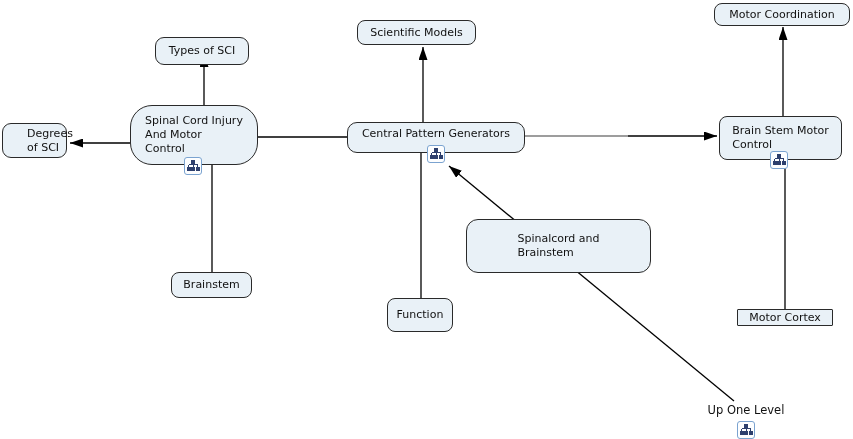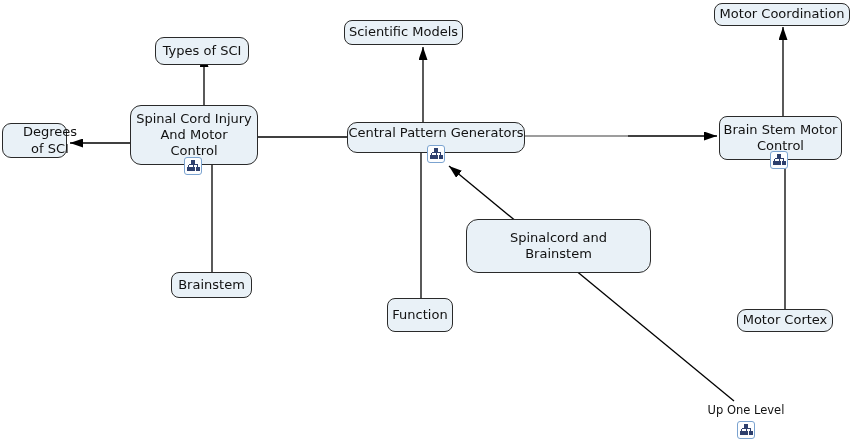--- a/index.html
+++ b/index.html
@@ -5,21 +5,21 @@
   html,body{margin:0;padding:0;background:#ffffff;}
   .canvas{
     position:relative;width:853px;height:439px;background:#ffffff;
     font-family:"DejaVu Sans","Liberation Sans",sans-serif;overflow:hidden;
   }
   svg.edge-layer{position:absolute;left:0;top:0;z-index:0;}
   .node{
     position:absolute;z-index:1;box-sizing:border-box;
     background:#e9f1f7;border:1px solid #2a2a2a;
     display:flex;align-items:center;justify-content:center;
-    text-align:center;color:#111;font-size:13px;line-height:1.25;
+    color:#111;font-size:11px;line-height:1.25;
     white-space:pre;
   }
   .submap-icon{position:absolute;z-index:2;width:18px;height:18px;cursor:pointer;}
   .up-one-level-label{
     position:absolute;z-index:1;left:690px;top:403px;width:112px;
     text-align:center;font-size:11.5px;color:#111;cursor:pointer;
   }
 </style>
 </head>
 <body>
@@ -52,34 +52,34 @@
 
     <line x1="421" y1="153" x2="421" y2="298" stroke="#000000" stroke-width="1.3"></line>
 
     <line x1="785" y1="160" x2="785" y2="309" stroke="#000000" stroke-width="1.3"></line>
   </svg>
 
   <div class="node" style="left:155px;top:24px;width:94px;height:28px;border-radius:9px;margin-top:13px;">
     <span>Types of SCI</span>
   </div>
 
-  <div class="node" style="left:344px;top:20px;width:119px;height:25px;border-radius:8px;">
+  <div class="node" style="left:357px;top:20px;width:119px;height:25px;border-radius:8px;">
     <span>Scientific Models</span>
   </div>
 
   <div class="node" style="left:714px;top:3px;width:136px;height:23px;border-radius:8px;">
     <span>Motor Coordination</span>
   </div>
 
   <div class="node" style="left:2px;top:123px;width:65px;height:35px;border-radius:9px;padding-left:31px;">
     <span>Degrees
 of SCI</span>
   </div>
 
-  <div class="node" style="left:130px;top:105px;width:128px;height:60px;border-radius:11px;">
+  <div class="node" style="left:130px;top:105px;width:128px;height:60px;border-radius:22px;">
     <span>Spinal Cord Injury
 And Motor
 Control</span>
   </div>
 
   <div class="node" style="left:347px;top:122px;width:178px;height:31px;border-radius:10px;padding-bottom:8px;">
     <span>Central Pattern Generators</span>
   </div>
 
   <div class="node" style="left:719px;top:116px;width:123px;height:44px;border-radius:8px;">
@@ -93,21 +93,21 @@
   </div>
 
   <div class="node" style="left:171px;top:272px;width:81px;height:26px;border-radius:8px;">
     <span>Brainstem</span>
   </div>
 
   <div class="node" style="left:387px;top:298px;width:66px;height:34px;border-radius:8px;">
     <span>Function</span>
   </div>
 
-  <div class="node" style="left:737px;top:309px;width:96px;height:23px;border-radius:9px;">
+  <div class="node" style="left:737px;top:309px;width:96px;height:17px;border-radius:1px;">
     <span>Motor Cortex</span>
   </div>
 
   <svg class="submap-icon" style="left:184px;top:157px;" viewBox="0 0 18 18">
     <rect x="0.5" y="0.5" width="17" height="17" rx="2.5" fill="#fdfeff" stroke="#7ba3d0"></rect>
     <g stroke="#2d3f6d" stroke-width="1" fill="#2d3f6d" shape-rendering="crispEdges">
       <rect x="7.5" y="3" width="3" height="3"></rect>
       <line x1="9" y1="6" x2="9" y2="7.5"></line>
       <line x1="4.5" y1="7.5" x2="13.5" y2="7.5"></line>
       <line x1="4.5" y1="7.5" x2="4.5" y2="10"></line>

